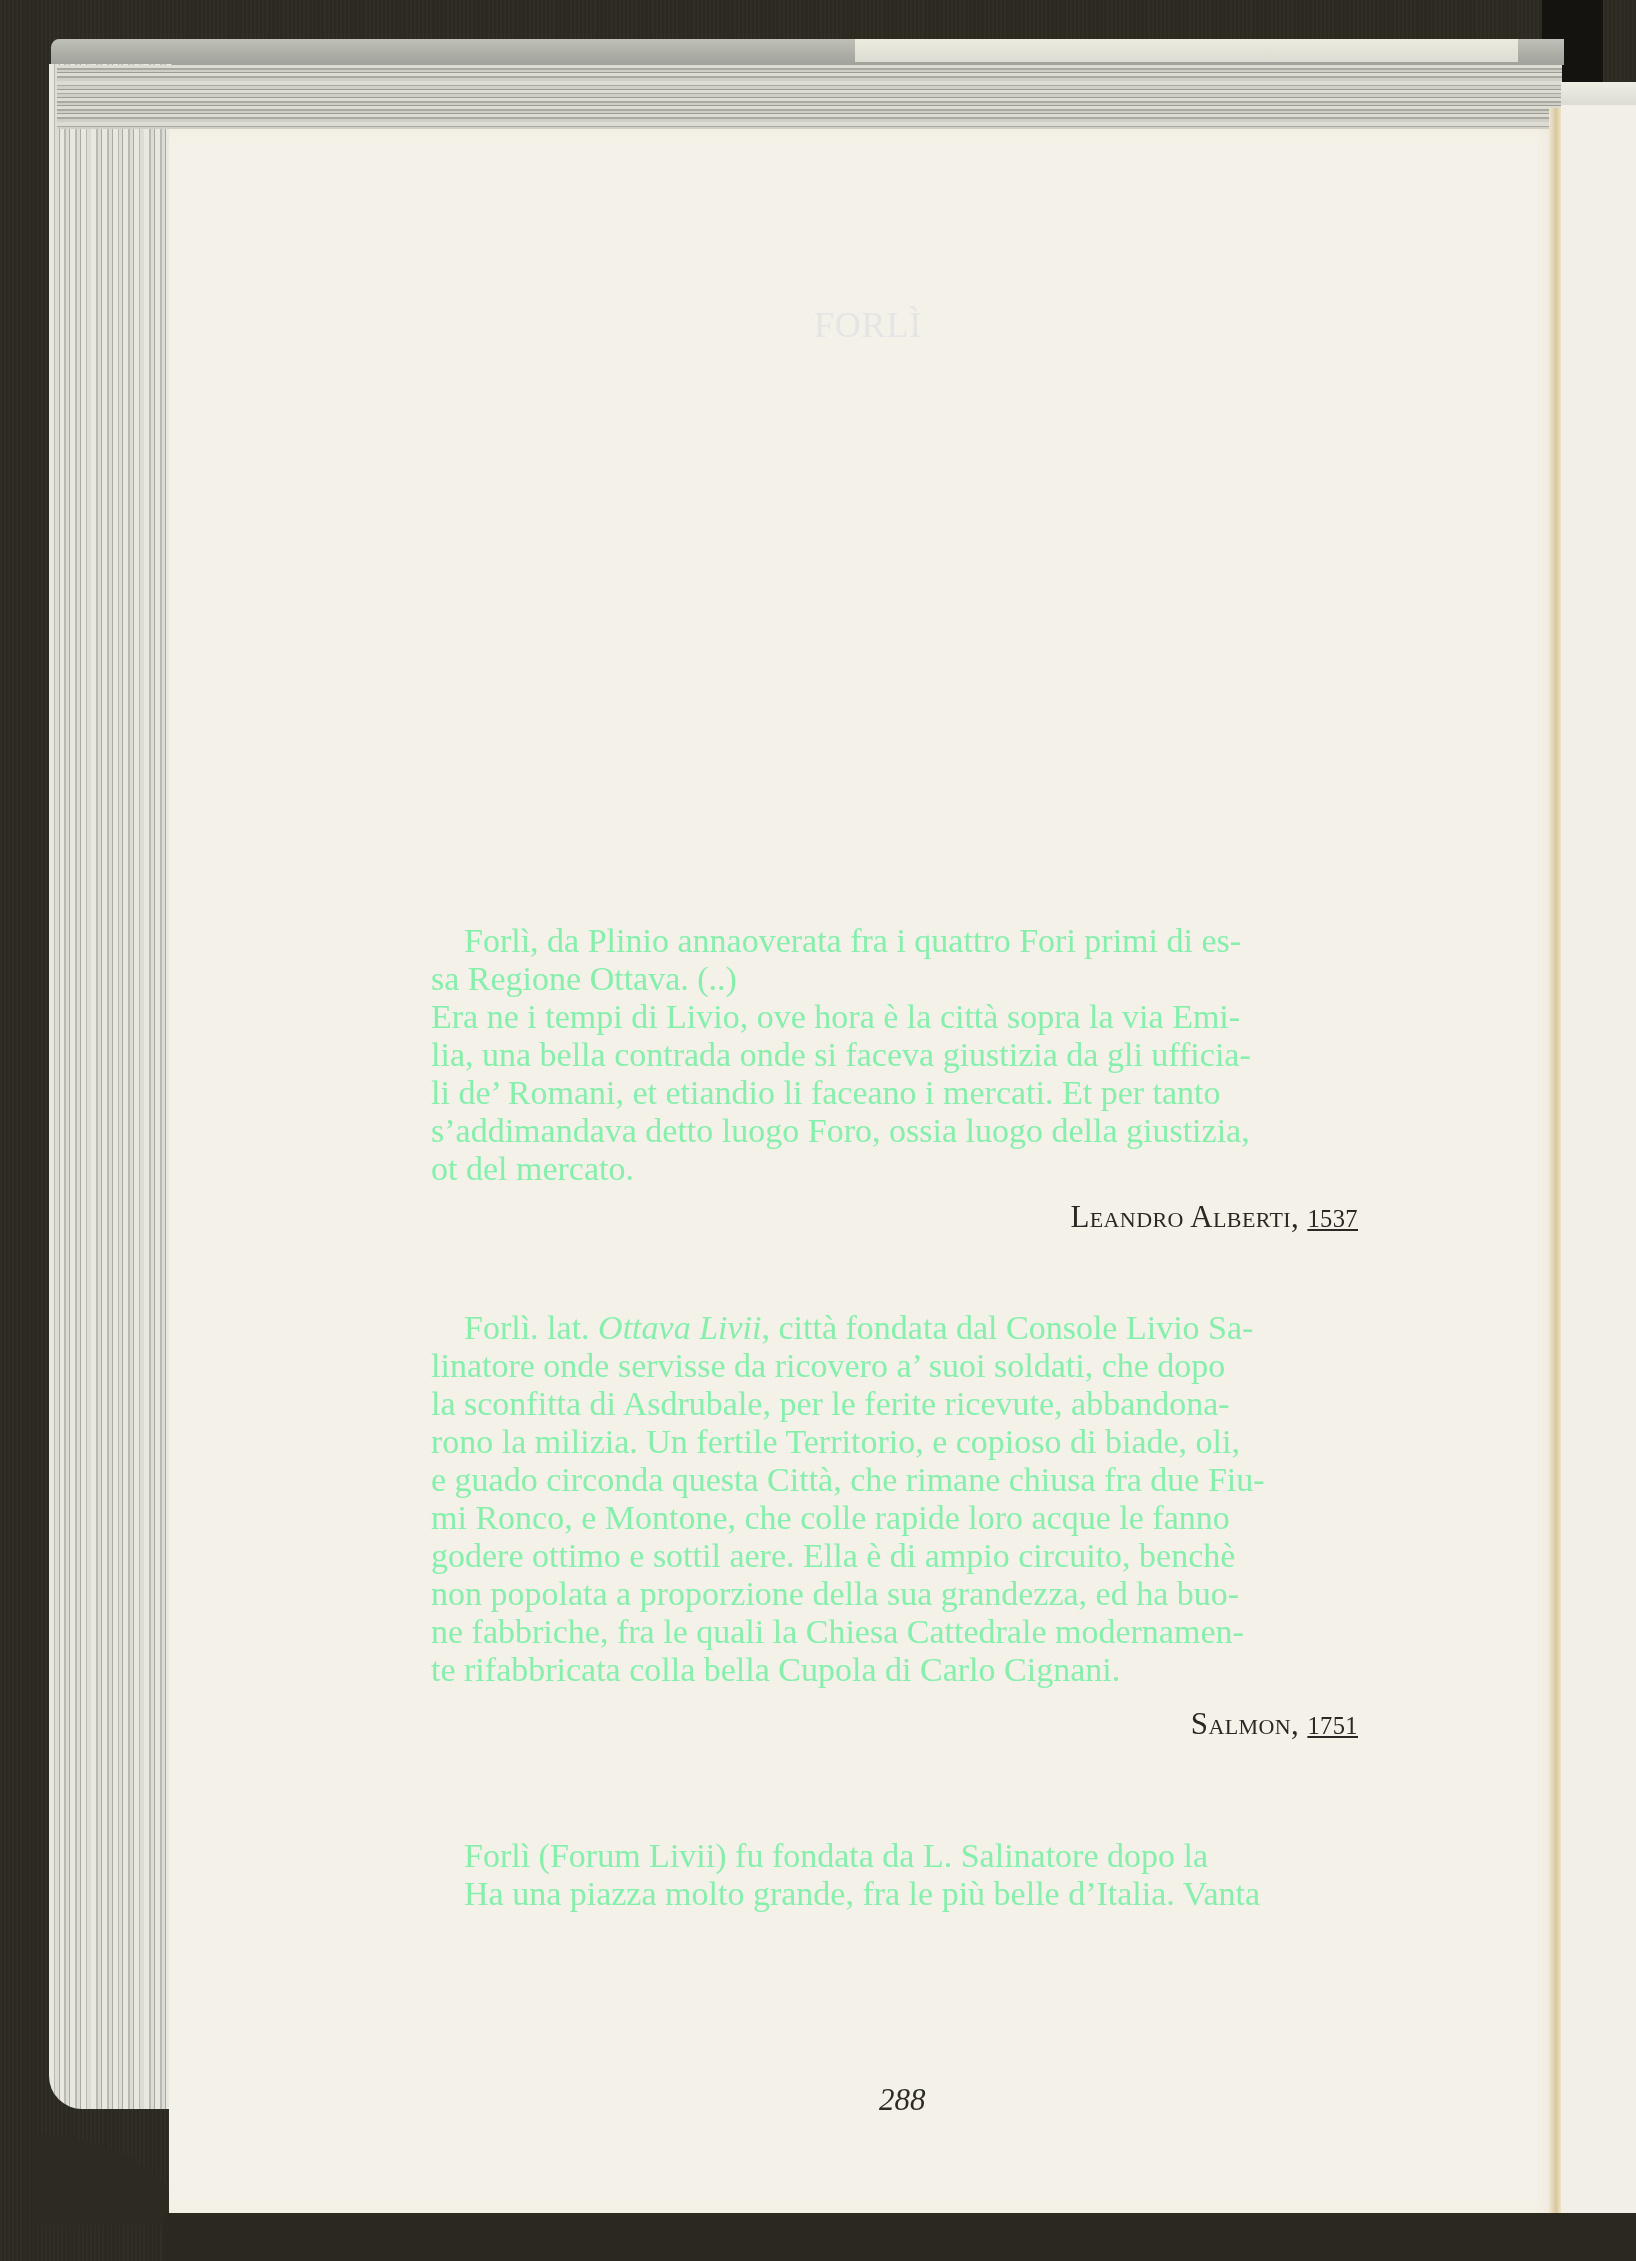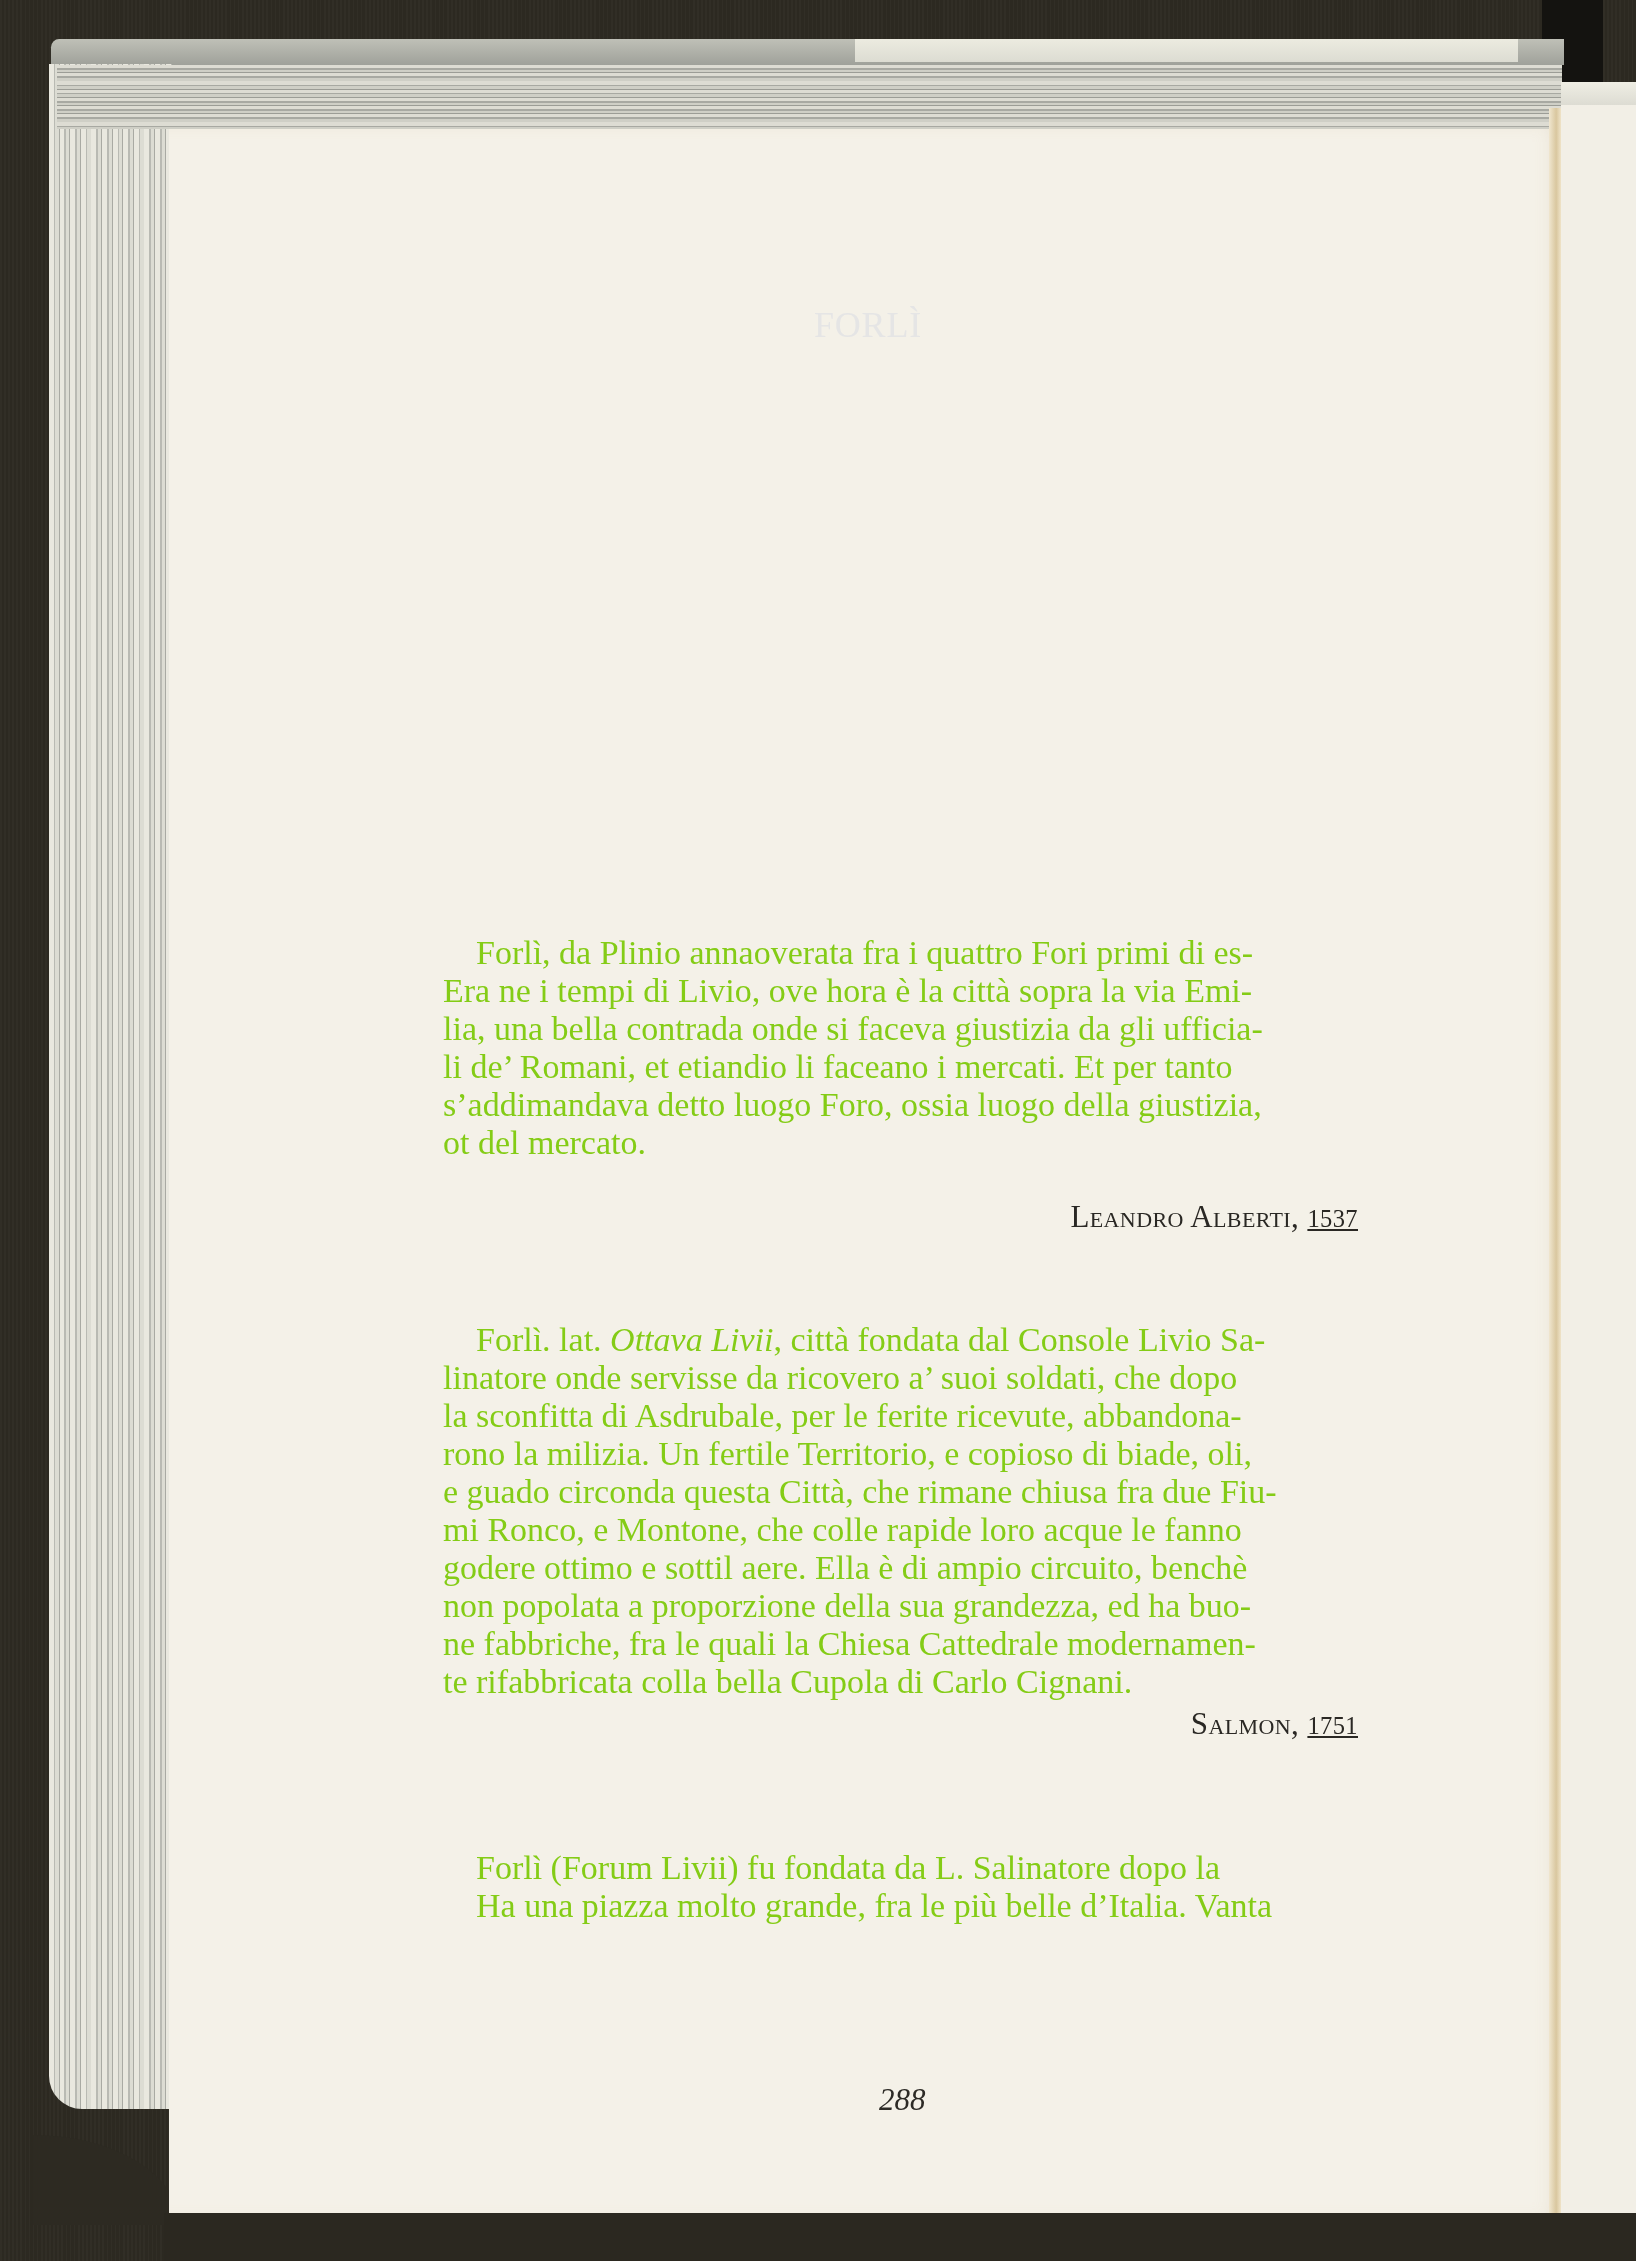--- a/index.html
+++ b/index.html
@@ -61,21 +61,21 @@
     background: #141310;
   }
   .bottom-shadow {
     position: absolute; left: 164px; top: 2213px; width: 1473px; height: 49px;
     background: #2b2820;
   }
   .title {
     position: absolute; left: 814px; top: 304px; font-size: 36px; letter-spacing: 0.8px;
     color: #e5e5e5; margin: 0; font-weight: normal;
   }
-  .block { position: absolute; left: 431px; width: 933px; margin: 12px; font-size: 34px; line-height: 38px; color: #84cc16; }
+  .block { position: absolute; left: 431px; width: 933px; margin: 0; font-size: 34px; line-height: 38px; color: #86efac; }
   .block p { margin: 0; text-align: justify; text-align-last: left; }
   .block p.indent { text-indent: 33px; }
   .block p.hang { text-indent: 0; }
   .attr {
     position: absolute; right: 278px; font-size: 31px; color: #2a2824;
     font-variant: small-caps; letter-spacing: 0.4px; margin: 0;
   }
   .attr .yr { font-variant: normal; font-size: 24.5px; text-decoration: underline; }
   .page-num {
     position: absolute; left: 879px; top: 2082px; font-size: 31px; font-style: italic; color: #2d2b26; margin: 0;
@@ -95,20 +95,21 @@
 <div class="right-page"></div>
 
 <div class="page"></div>
 <div class="gutter"></div>
 <div class="bottom-shadow"></div>
 
 <h1 class="title">FORLÌ</h1>
 
 <div class="block" style="top:922px;">
   <p class="indent">Forlì, da Plinio annaoverata fra i quattro Fori primi di es-</p>
+  <p class="hang">sa Regione Ottava. (..)</p>
   <p class="hang">Era ne i tempi di Livio, ove hora è la città sopra la via Emi-</p>
   <p class="hang">lia, una bella contrada onde si faceva giustizia da gli ufficia-</p>
   <p class="hang">li de’ Romani, et etiandio li faceano i mercati. Et per tanto</p>
   <p class="hang">s’addimandava detto luogo Foro, ossia luogo della giustizia,</p>
   <p class="hang">ot del mercato.</p>
 </div>
 <p class="attr" style="top:1199px;">
   <span>Leandro Alberti,</span>
   <span class="yr">1537</span>
 </p>

